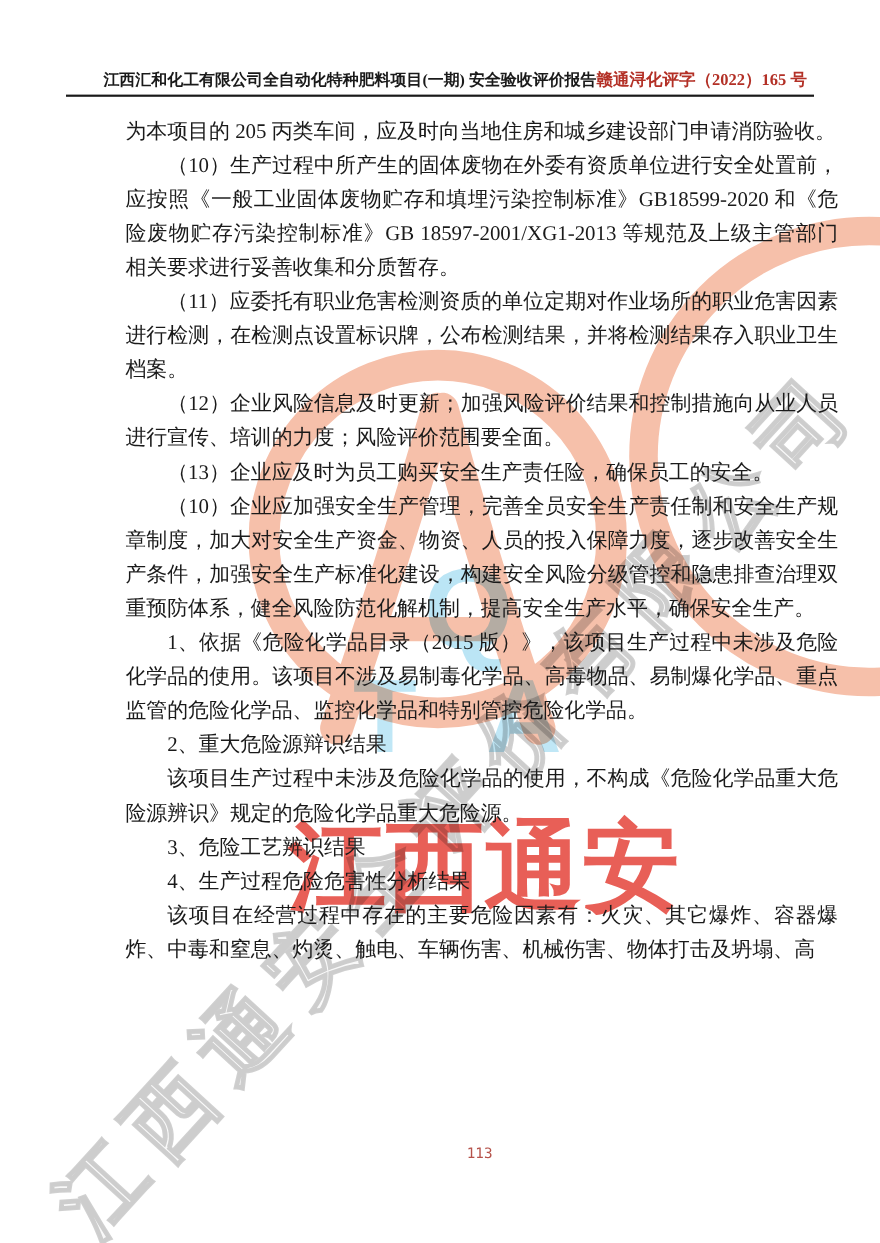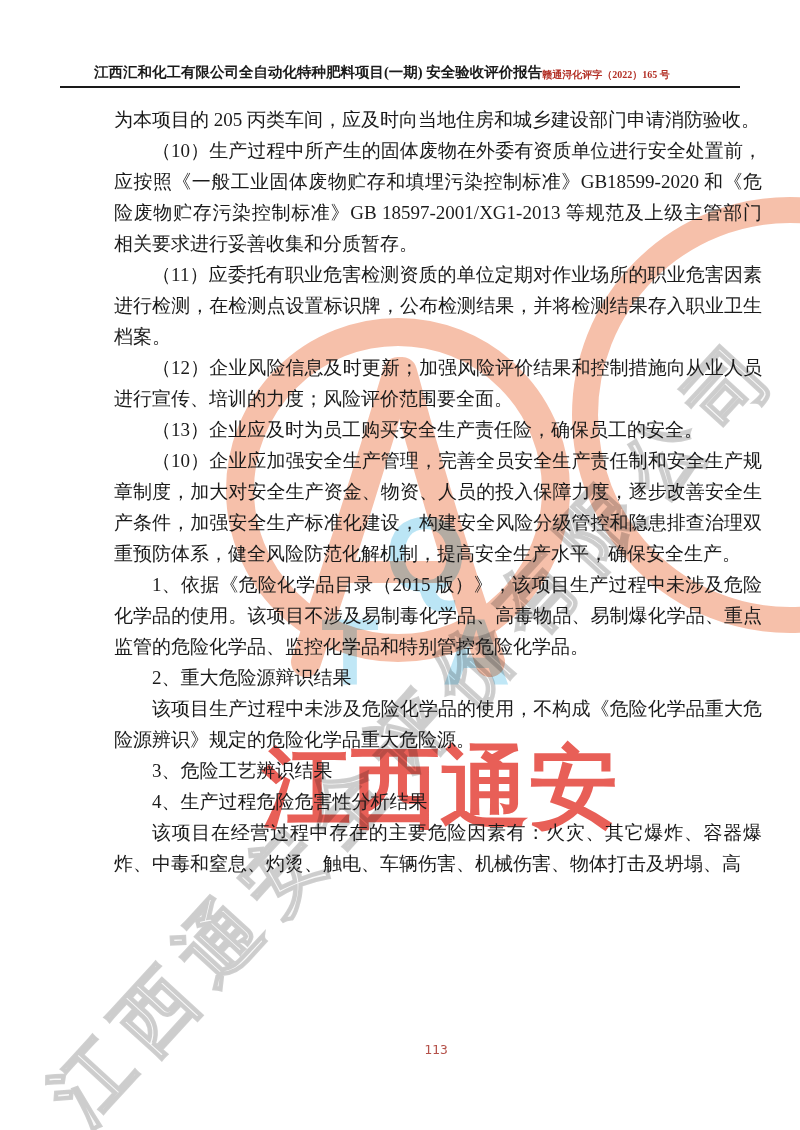--- a/index.html
+++ b/index.html
@@ -11,21 +11,21 @@
   
   .header{
     position:absolute;left:60px;top:60px;width:680px;height:28px;
     display:flex;justify-content:flex-start;align-items:flex-end;
     border-bottom:2px solid #1a1a1a;padding-bottom:4px;box-sizing:border-box;
   }
   .header .h-left{
     font-size:14.5px;font-weight:bold;color:#1a1a1a;margin-left:34px;white-space:nowrap;
   }
   .header .h-right{
-    font-size:10px;font-weight:bold;color:#b33026;white-space:nowrap;
+    font-size:15px;font-weight:bold;color:#b33026;white-space:nowrap;
   }
   
   .content{
     position:absolute;left:94px;top:104px;width:648px;color:#1a1a1a;margin-left:20px;
   }
   .content p{
     margin:0;font-size:19px;line-height:31px;text-align:justify;
     word-break:break-all;
   }
   .content p.indent{text-indent:2em;}

